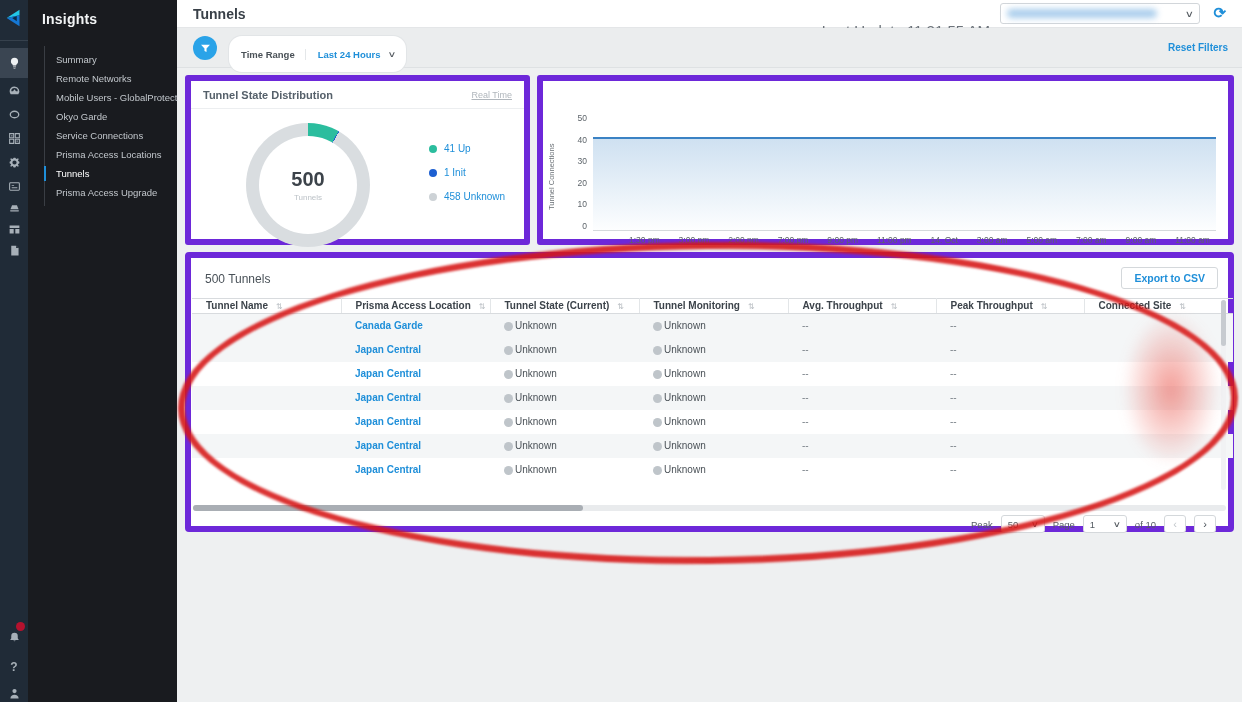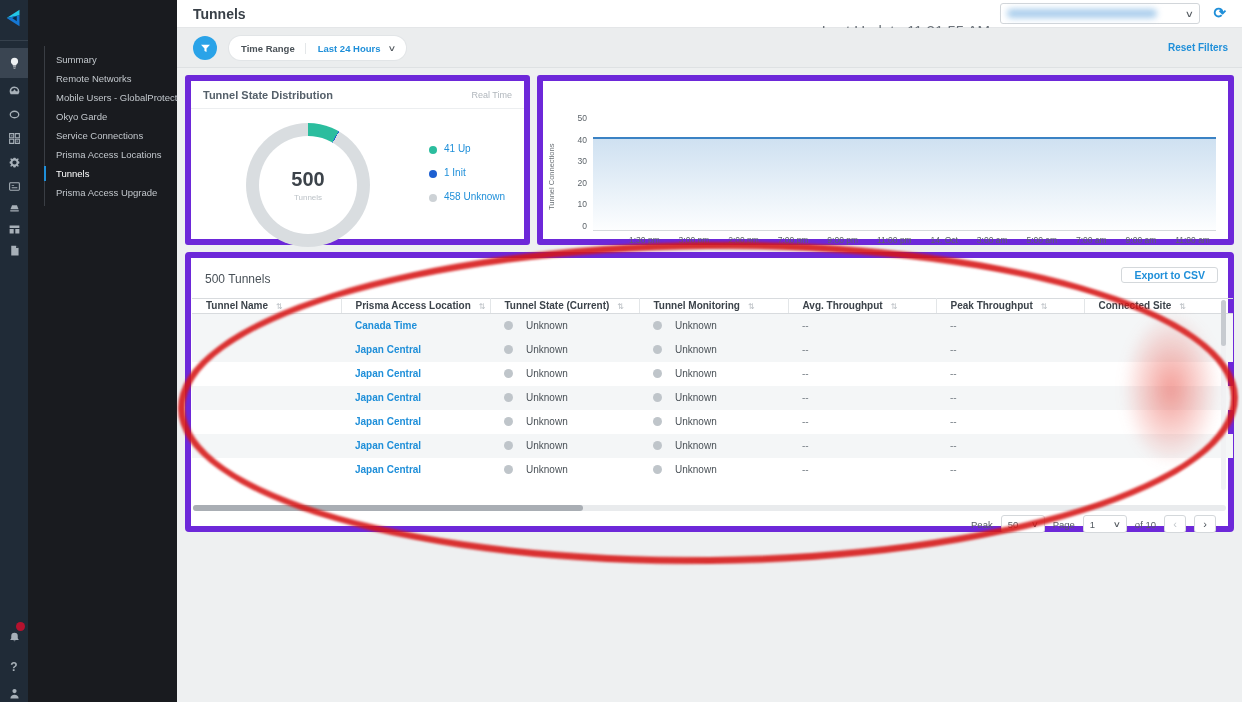--- a/index.html
+++ b/index.html
@@ -31,62 +31,62 @@
   .page-title { position:absolute; left:16px; top:6px; font-size:14px; font-weight:bold; color:#394048; }
   .last-update { position:absolute; right:252px; top:22px; font-size:15px; color:#6c737a; }
   .tenant-select { position:absolute; right:42px; top:3px; width:200px; height:21px; background:#fff; border:1px solid #d2d6da; border-radius:3px; display:flex; align-items:center; padding:0 6px; }
   .tenant-blur { width:150px; height:9px; border-radius:5px; background:#a9cdec; filter:blur(3px); }
   .chev { margin-left:auto; font-size:9px; color:#555b61; transform:scaleX(1.4); }
   .refresh { position:absolute; right:16px; top:4px; font-size:15px; font-weight:bold; color:#1f8fd9; cursor:pointer; }
 
   .filter-bar { position:absolute; left:0; top:28px; right:0; height:40px; background:#ebedee; border-bottom:1px solid #dee1e3; }
   .filter-btn { position:absolute; left:16px; top:8px; width:24px; height:24px; border-radius:50%; background:#2aa3e8; display:flex; align-items:center; justify-content:center; cursor:pointer; }
   .filter-btn svg { width:11px; height:11px; fill:#ffffff; }
-  .time-pill { position:absolute; left:52px; top:8px; height:24px; background:#ffffff; border-radius:13px; display:flex; align-items:center; padding:0 12px; font-size:9.5px; box-shadow:0 0 0 1px #e2e5e7; }
+  .time-pill { position:absolute; left:52px; top:8px; height:36px; background:#ffffff; border-radius:13px; display:flex; align-items:center; padding:0 12px; font-size:9.5px; box-shadow:0 0 0 1px #e2e5e7; }
   .time-label { color:#4a5157; font-weight:bold; padding-right:10px; border-right:1px solid #e4e7e9; }
   .time-value { color:#1f8fd9; font-weight:bold; padding:0 8px 0 12px; }
   .time-chev { font-size:8px; color:#555b61; transform:scaleX(1.5); }
   .reset-filters { position:absolute; right:14px; top:14px; font-size:10px; font-weight:bold; color:#1f8fd9; cursor:pointer; }
 
   
   .card { position:absolute; background:#ffffff; border:6px solid #6d28d9; border-radius:3px; }
   .card-head { height:28px; border-bottom:1px solid #eceef0; display:flex; align-items:center; padding:0 12px; }
   .card-title { font-size:11px; font-weight:bold; color:#55606a; }
-  .card-mode { margin-left:auto; font-size:9px; color:#b0b6bc; }
+  .card-mode { margin-left:auto; font-size:9px; color:#b0b6bc;text-decoration:underline; }
 
   #donut-card { left:8px; top:75px; width:345px; height:170px; }
   .donut-wrap { position:absolute; left:55px; top:42px; width:124px; height:124px; }
   .donut-ring { position:absolute; inset:0; border-radius:50%; }
   .donut-hole { position:absolute; left:13px; top:13px; width:98px; height:98px; border-radius:50%; background:#ffffff; display:flex; flex-direction:column; align-items:center; justify-content:center; }
   .donut-value { font-size:20px; font-weight:bold; color:#3c434a; }
   .donut-sub { font-size:8px; color:#bcc2c7; margin-top:2px; }
   .legend { position:absolute; left:238px; top:62px; display:flex; flex-direction:column; gap:13px; }
-  .legend-item { display:flex; align-items:flex-end; gap:7px; font-size:10px; color:#1f8fd9; cursor:pointer; }
+  .legend-item { display:flex; align-items:center; gap:7px; font-size:10px; color:#1f8fd9; cursor:pointer; }
   .ldot { width:8px; height:8px; border-radius:50%; flex:0 0 auto; }
 
   #trend-card { left:360px; top:75px; width:697px; height:170px; }
   .ylab { position:absolute; left:4px; top:46px; width:10px; font-size:7.5px; color:#6a7076; transform:rotate(180deg); writing-mode:vertical-rl; height:100px; text-align:center; }
   .yticks { position:absolute; left:18px; top:32px; height:118px; width:26px; display:flex; flex-direction:column; justify-content:space-between; align-items:flex-end; font-size:8.5px; color:#5d646a; }
   .plot { position:absolute; left:50px; top:36px; right:12px; height:114px; border-bottom:1px solid #d5d9dc; overflow:hidden; }
   .trend-area { position:absolute; left:0; right:0; bottom:0; background:linear-gradient(180deg, rgba(148,188,224,.45), rgba(240,247,252,.15)); border-top:2px solid #3b82c4; }
   .xticks { position:absolute; left:50px; right:12px; top:154px; display:flex; justify-content:space-between; font-size:8.5px; color:#5d646a; padding:0 6px 0 36px; }
 
   
   #table-card { left:8px; top:252px; width:1049px; height:280px; border-radius:4px;text-decoration:underline; }
   .table-head-row { position:absolute; left:0; top:0; right:0; height:40px; }
   .table-count { position:absolute; left:14px; top:14px; font-size:12px; color:#495158; }
-  .export-btn { position:absolute; right:10px; top:9px; height:16px; padding:0 12px; background:#fff; border:1px solid #d4d8db; border-radius:3px; font-size:10.5px; font-weight:bold; color:#1f8fd9; display:flex; align-items:center; cursor:pointer; }
+  .export-btn { position:absolute; right:10px; top:9px; height:22px; padding:0 12px; background:#fff; border:1px solid #d4d8db; border-radius:3px; font-size:10.5px; font-weight:bold; color:#1f8fd9; display:flex; align-items:center; cursor:pointer; }
   table.grid { position:absolute; left:1px; top:40px; width:1041px; border-collapse:collapse; table-layout:fixed; font-size:10px; }
   table.grid th { height:15px; font-size:10px; font-weight:bold; color:#3c434a; text-align:left; padding:0 0 2px 14px; border-top:1px solid #d8dbde; border-bottom:1px solid #d8dbde; border-right:1px solid #e3e6e8; white-space:nowrap; }
   table.grid th:last-child { border-right:none; }
   table.grid td { height:24px; padding:0 0 0 14px; white-space:nowrap; overflow:hidden; }
   tr.zebra td { background:#f4f6f7; }
   .sort-ic { font-size:8px; color:#b7bcc1; margin-left:8px; font-weight:normal; }
   .cell-link { color:#1f8fd9; font-weight:bold; cursor:pointer; }
-  .state { display:flex; align-items:center; gap:13px; }
+  .state { display:flex; align-items:flex-end; gap:2px; }
   .sdot { width:9px; height:9px; border-radius:50%; background:#bfc5ca; flex:0 0 auto; }
   .sdot.up { background:#2bbd9e; }
   .muted { color:#7c838a; }
   .name-blur { width:118px; height:9px; border-radius:5px; background:#c6cbd1; filter:blur(2.5px); }
   .site-blur { width:112px; height:9px; border-radius:5px; background:#a9cdec; filter:blur(2.5px); cursor:pointer; }
   .vscroll { position:absolute; right:2px; top:42px; width:5px; height:190px; background:#f1f2f4; border-radius:3px; }
   .vscroll-thumb { position:absolute; top:0; left:0; width:5px; height:46px; background:#c7cbd0; border-radius:3px; }
   .hscroll { position:absolute; left:2px; right:2px; top:247px; height:6px; background:#e9ebed; border-radius:3px; }
   .hscroll-thumb { position:absolute; left:0; top:0; width:390px; height:6px; background:#a9aeb4; border-radius:3px; cursor:pointer; }
   .pager { position:absolute; right:12px; top:257px; display:flex; align-items:center; gap:8px; font-size:9.5px; color:#555c63; }
@@ -171,20 +171,21 @@
   </div>
   <div class="strip-icon" style="top:681px">
     <svg viewBox="0 0 16 16">
         <circle cx="8" cy="5" r="2.6"></circle>
         <path d="M3 14c0-2.8 2.2-4.5 5-4.5S13 11.2 13 14z"></path>
       </svg>
   </div>
 </div>
 
 <div class="nav-panel">
+  <div class="nav-title">Insights</div>
   <div class="nav-list">
     <div class="nav-item">Summary</div>
     <div class="nav-item">Remote Networks</div>
     <div class="nav-item">Mobile Users - GlobalProtect</div>
     <div class="nav-item">Okyo Garde</div>
     <div class="nav-item">Service Connections</div>
     <div class="nav-item">Prisma Access Locations</div>
     <div class="nav-item active">Tunnels</div>
     <div class="nav-item">Prisma Access Upgrade</div>
   </div>
@@ -296,21 +297,21 @@
           <th><span>Tunnel State (Current)</span><span class="sort-ic">⇅</span></th>
           <th><span>Tunnel Monitoring</span><span class="sort-ic">⇅</span></th>
           <th><span>Avg. Throughput</span><span class="sort-ic">⇅</span></th>
           <th><span>Peak Throughput</span><span class="sort-ic">⇅</span></th>
           <th><span>Connected Site</span><span class="sort-ic">⇅</span></th>
         </tr>
       </thead>
       <tbody>
         <tr class="zebra">
           <td><span class="name-blur"></span></td>
-          <td><span class="cell-link">Canada Time</span></td>
+          <td><span class="cell-link">Canada Garde</span></td>
           <td>
               <span class="state">
                 <span class="sdot"></span>
                 <span>Unknown</span>
               </span>
             </td>
           <td>
               <span class="state">
                 <span class="sdot"></span>
                 <span>Unknown</span>

